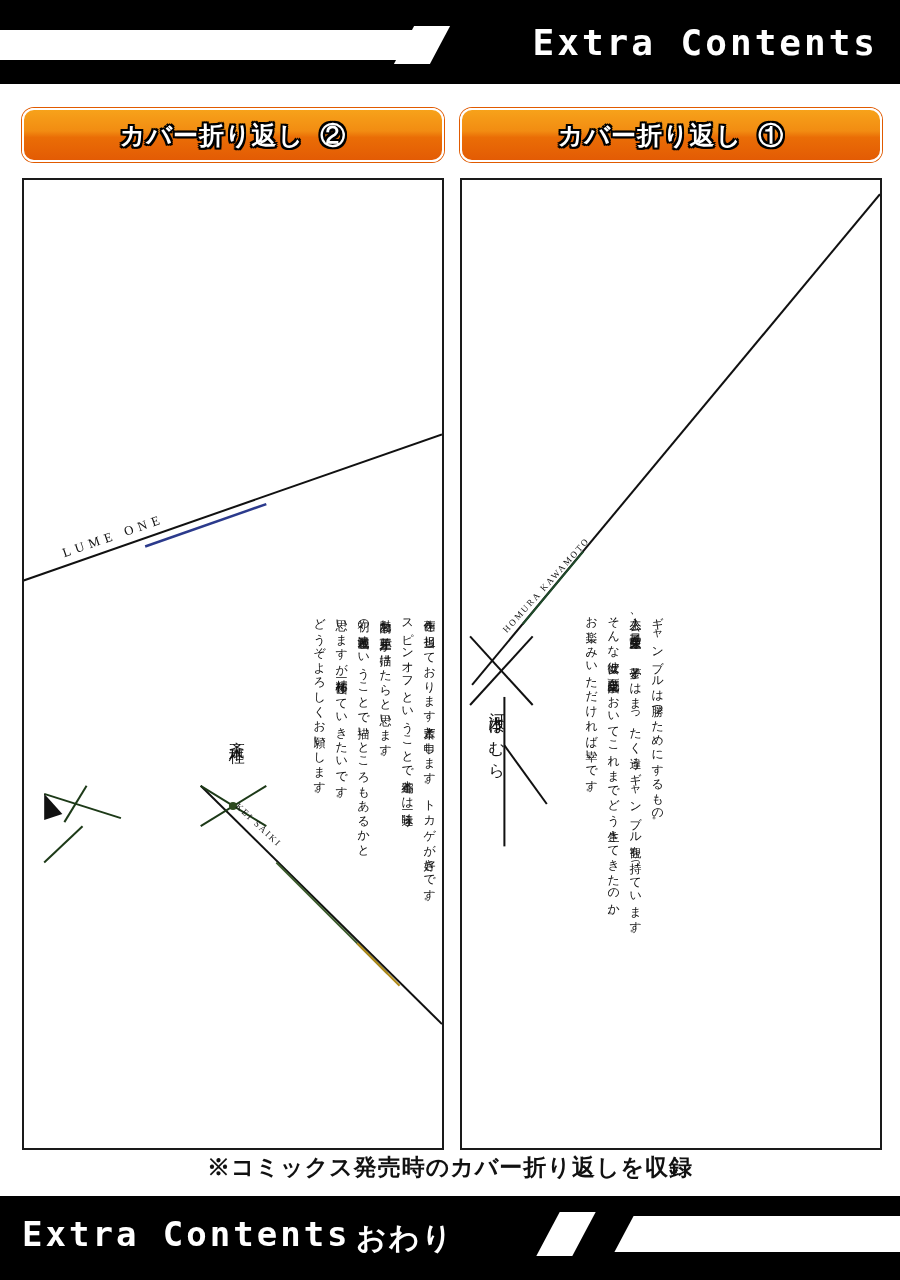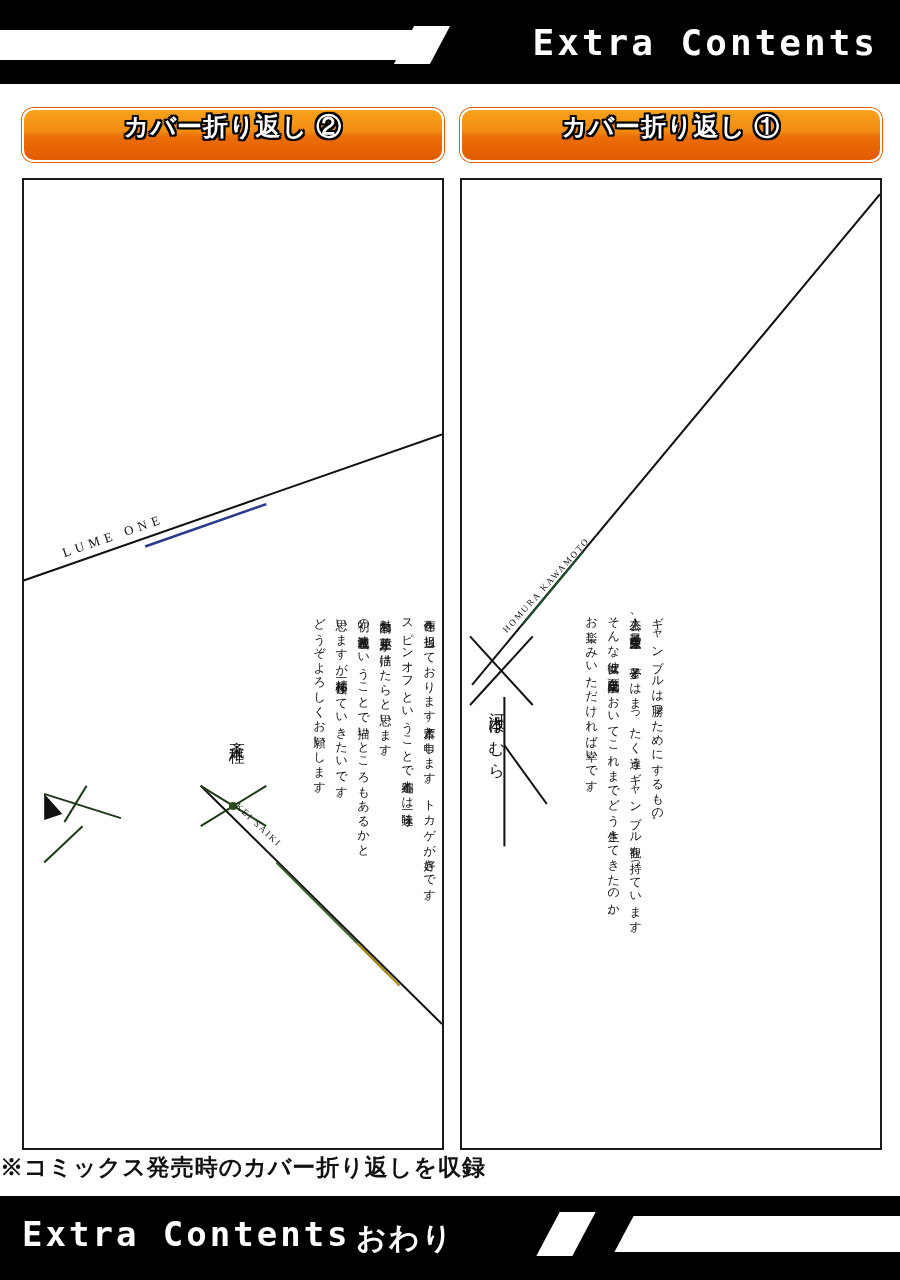--- a/index.html
+++ b/index.html
@@ -64,22 +64,23 @@
 
   
   .pill {
     position: absolute;
     height: 50px;
     border-radius: 12px;
     background: linear-gradient(to bottom, #f7a21a 0%, #f28c12 42%, #ea6d06 55%, #e35b04 100%);
     border: 2px solid #ffffff;
     box-shadow: 0 0 0 1px #e05a00;
     display: flex;
-    align-items: flex-start;
+    align-items: center;
     justify-content: center;
+    font-family: Liberation Mono, monospace;
   }
   .pill-label {
     color: #ffffff;
     font-size: 25px;
     font-weight: bold;
     letter-spacing: 1px;
     text-shadow:
       -2px -2px 0 #000, 2px -2px 0 #000, -2px 2px 0 #000, 2px 2px 0 #000,
       0 -2px 0 #000, 0 2px 0 #000, -2px 0 0 #000, 2px 0 0 #000;
     white-space: nowrap;
@@ -143,20 +144,21 @@
     font-size: 24px;
     letter-spacing: -1px;
   }
 
   
   .caption {
     position: absolute;
     left: 0;
     top: 1152px;
     width: 900px;
+    text-align: center;
     font-size: 23px;
     font-weight: bold;
     color: #111111;
     letter-spacing: 1px;
   }
 
   
   .bottom-bar {
     position: absolute;
     left: 0;

